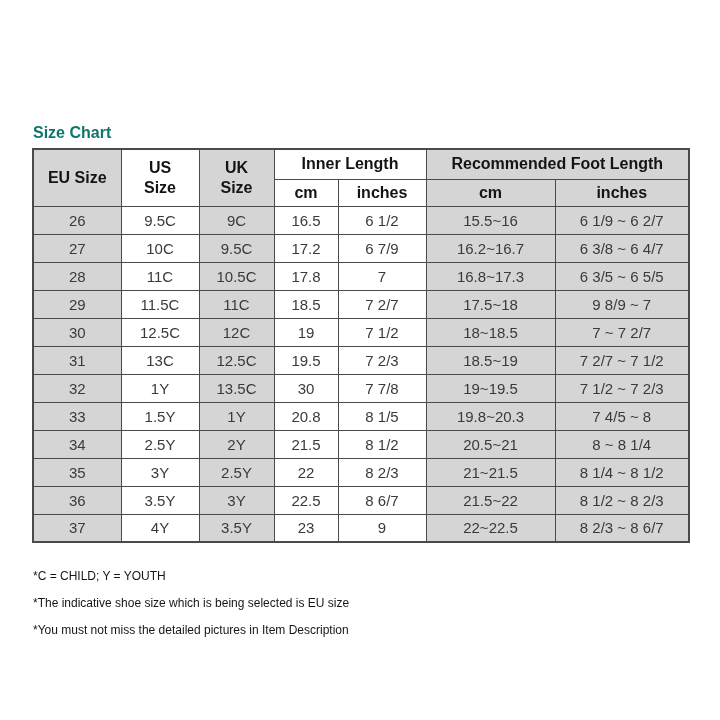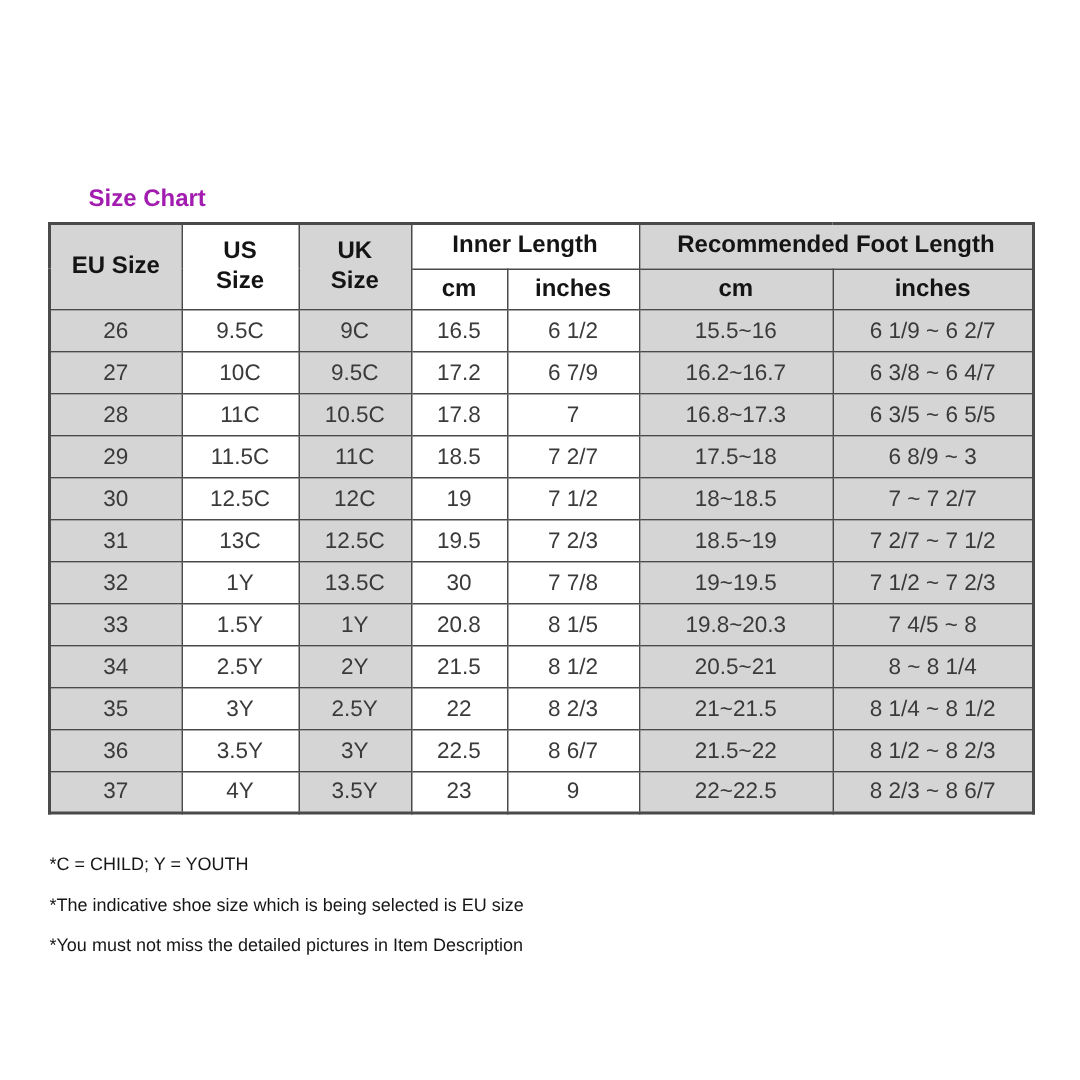--- a/index.html
+++ b/index.html
@@ -8,22 +8,21 @@
     position: relative;
     font-family: "Liberation Sans", sans-serif;
     color: var(--text, #222);
   }
   .page-title {
     position: absolute;
     left: 33px;
     top: 124px;
     font-size: 16px;
     font-weight: bold;
-    color: #a21caf;
-    margin-left: 26px;
+    color: #0f766e;
   }
   table.size-table {
     position: absolute;
     left: 32px;
     top: 148px;
     border-collapse: collapse;
     table-layout: fixed;
     width: 656px;
     border: 2px solid var(--border, #4a4a4a);
     padding-left: 44px;
@@ -123,21 +122,21 @@
         <td class="shade">16.8~17.3</td>
         <td class="shade">6 3/5 ~ 6 5/5</td>
       </tr>
       <tr>
         <td class="shade">29</td>
         <td>11.5C</td>
         <td class="shade">11C</td>
         <td>18.5</td>
         <td>7 2/7</td>
         <td class="shade">17.5~18</td>
-        <td class="shade">6 8/9 ~ 3</td>
+        <td class="shade">9 8/9 ~ 7</td>
       </tr>
       <tr>
         <td class="shade">30</td>
         <td>12.5C</td>
         <td class="shade">12C</td>
         <td>19</td>
         <td>7 1/2</td>
         <td class="shade">18~18.5</td>
         <td class="shade">7 ~ 7 2/7</td>
       </tr>

